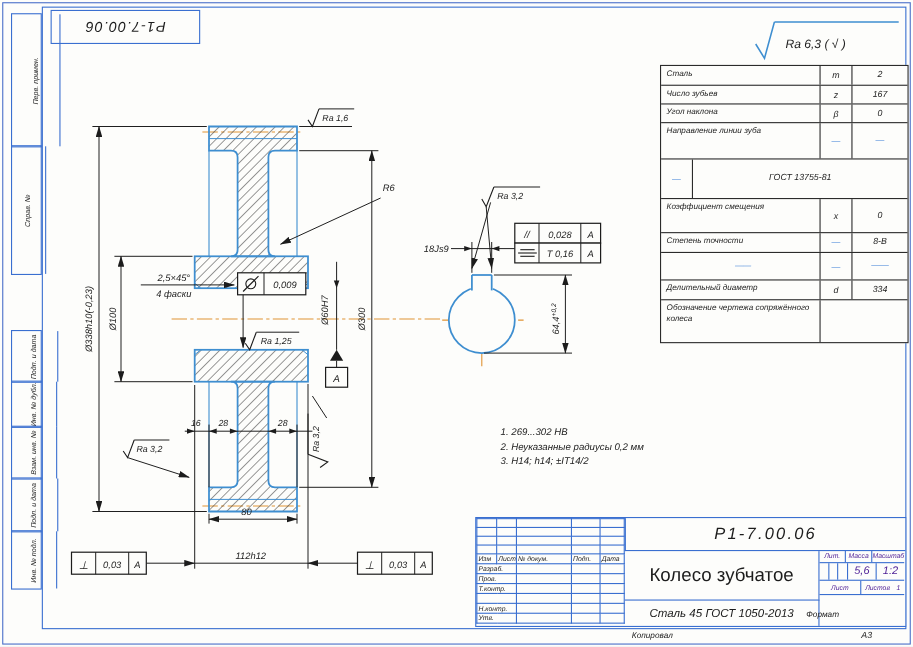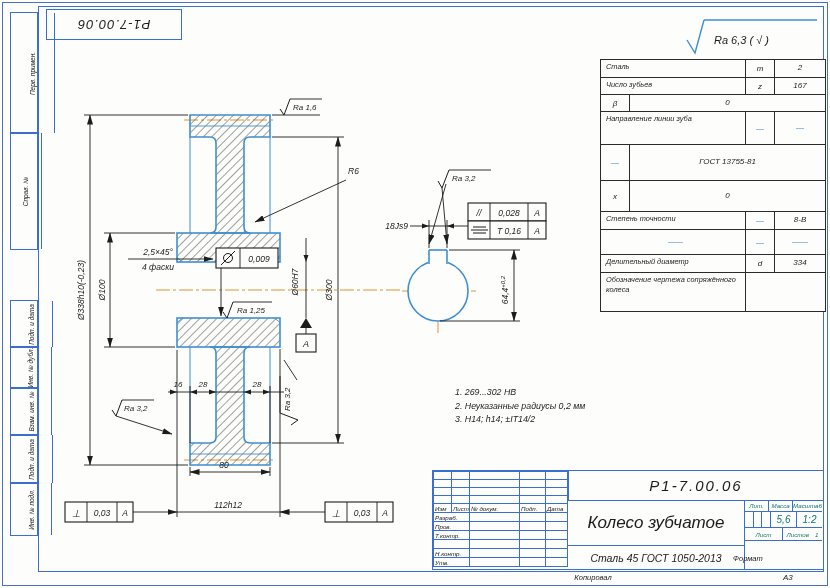--- a/index.html
+++ b/index.html
@@ -32,24 +32,24 @@
   
   .tb{left:432px;top:470px;width:392px;height:100px;border:1.6px solid #3a6fd0;background:#fdfdfb;box-sizing:border-box;}
   .tb table{border-collapse:collapse;table-layout:fixed;}
   .tb td{border:1px solid #3a6fd0;padding:0;font-size:6.2px;font-style:italic;color:#1c1c1c;
          overflow:hidden;white-space:nowrap;text-align:left;vertical-align:middle;}
   .tleft{position:absolute;left:0;top:0;}
   .tl td{padding-left:1px;}
   .desig{position:absolute;left:135px;top:0;width:254px;height:29px;border-left:1px solid #3a6fd0;border-bottom:1px solid #3a6fd0;
          display:flex;align-items:center;justify-content:center;font-size:15px;font-style:italic;letter-spacing:2px;color:#1c1c1c;}
   .pname{position:absolute;left:135px;top:30px;width:176px;height:44px;border-right:1px solid #3a6fd0;
-         display:flex;align-items:center;justify-content:center;font-size:17px;font-style:italic;color:#1c1c1c;}
+         display:flex;align-items:center;justify-content:center;font-size:17px;color:#1c1c1c;}
   .pmat{position:absolute;left:135px;top:74px;width:176px;height:23px;border-top:1px solid #3a6fd0;border-right:1px solid #3a6fd0;
         display:flex;align-items:center;justify-content:center;font-size:10.5px;font-style:italic;color:#1c1c1c;}
-  .rgt{position:absolute;left:312px;top:29px;width:77px;height:68px;font-style:italic;color:#0f766e;}
+  .rgt{position:absolute;left:312px;top:29px;width:77px;height:68px;font-style:italic;color:#4c1d95;}
   .rgt .hdr{display:flex;height:11px;border-bottom:1px solid #3a6fd0;}
   .rgt .hdr div{flex:1;border-right:1px solid #3a6fd0;font-size:6.2px;display:flex;align-items:center;justify-content:center;}
   .rgt .hdr div:last-child{border-right:none;}
   .vals{display:flex;height:15px;border-bottom:1px solid #3a6fd0;}
   .vals .lit{width:25px;border-right:1px solid #3a6fd0;display:flex;}
   .vals .lit i{flex:1;border-right:1px solid #3a6fd0;}
   .vals .lit i:last-child{border-right:none;}
   .vals .num{flex:1;border-right:1px solid #3a6fd0;display:flex;align-items:center;justify-content:center;font-size:10px;}
   .vals .num:last-child{border-right:none;}
   .lst{display:flex;height:12px;border-bottom:1px solid #3a6fd0;}
@@ -325,33 +325,35 @@
         <div class="gt-name">Сталь</div>
         <div class="gt-sym">m</div>
         <div class="gt-val">2</div>
       </div>
     <div class="gt-row" style="height:16px">
         <div class="gt-name">Число зубьев</div>
         <div class="gt-sym">z</div>
         <div class="gt-val">167</div>
       </div>
     <div class="gt-row" style="height:16px">
+        <div class="gt-name">Угол наклона</div>
         <div class="gt-sym">β</div>
         <div class="gt-val">0</div>
       </div>
     <div class="gt-row" style="height:32px">
         <div class="gt-name">Направление линии зуба</div>
         <div class="gt-sym b">—</div>
         <div class="gt-val b">—</div>
       </div>
     <div class="gt-row" style="height:35px">
         <div class="gt-sym b">—</div>
         <div class="gt-val" style="white-space:normal;width:55px;">ГОСТ 13755-81</div>
       </div>
     <div class="gt-row" style="height:30px">
+        <div class="gt-name">Коэффициент смещения</div>
         <div class="gt-sym">x</div>
         <div class="gt-val">0</div>
       </div>
     <div class="gt-row" style="height:17px">
         <div class="gt-name">Степень точности</div>
         <div class="gt-sym b">—</div>
         <div class="gt-val">8-В</div>
       </div>
     <div class="gt-row" style="height:24px">
         <div class="gt-name b" style="text-align:center;padding-top:7px;">——</div>

